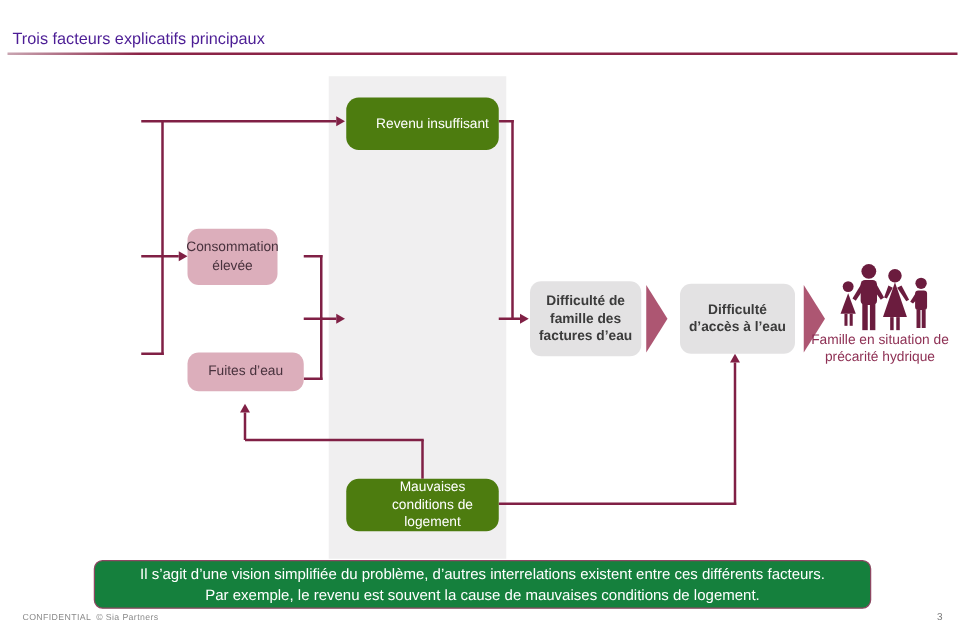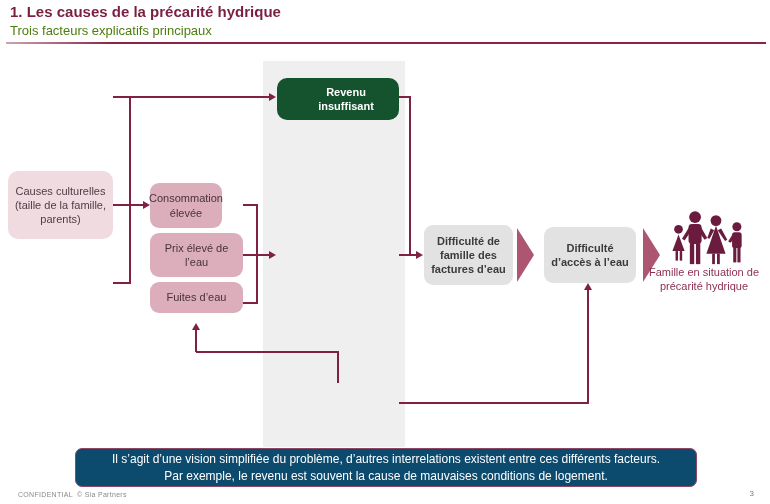--- a/index.html
+++ b/index.html
@@ -6,39 +6,39 @@
   #slide{
     position:relative; width:770px; height:504px; overflow:hidden;
     background:#ffffff; font-family:"Liberation Sans", sans-serif;
   }
   
   .title{
     position:absolute; left:10px; top:3px; font-size:15px; font-weight:bold;
     color:#7a1f42; letter-spacing:0;
   }
   .subtitle{
-    position:absolute; left:10px; top:23px; font-size:13px; color:#4d7c0f;
+    position:absolute; left:10px; top:23px; font-size:13px; color:#4c1d95;
   }
   .rule{
     position:absolute; left:6px; top:42px; width:760px; height:2px;
     background:linear-gradient(to right,#c9a5b1 0,#8b2346 14%,#8b2346 100%);
   }
   
   .band{
     position:absolute; left:263px; top:61px; width:142px; height:386px;
     background:#f0eff0;
   }
   
   .box{
     position:absolute; display:flex; align-items:center; justify-content:center;
     text-align:center; box-sizing:border-box; padding:4px; line-height:1.3;
   }
   .pink-light{ background:#f0dbe1; border-radius:10px; color:#4f3c46; font-size:11px; }
   .pink-med  { background:#dcaebb; border-radius:9px;  color:#48323d; font-size:11px; }
-  .dark      { background:#14532d; border-radius:10px; color:#ffffff; font-size:11px; font-weight:bold;padding-left:20px; }
+  .dark      { background:#4d7c0f; border-radius:10px; color:#ffffff; font-size:11px; font-weight:normal;padding-left:20px; }
   .graybox   { background:#e3e2e3; border-radius:9px;  color:#3b3b3b; font-size:11px; font-weight:bold; }
   
   .line{ position:absolute; background:#802045; }
   .ah-r{ position:absolute; width:0; height:0;
          border-top:4px solid transparent; border-bottom:4px solid transparent;
          border-left:7px solid #802045; }
   .ah-u{ position:absolute; width:0; height:0;
          border-left:4px solid transparent; border-right:4px solid transparent;
          border-bottom:7px solid #802045; }
   
@@ -47,41 +47,40 @@
          border-left:17px solid #ad5672; }
   
   .family-svg{ position:absolute; left:670px; top:211px; }
   .family-caption{
     position:absolute; left:634px; top:266px; width:140px; text-align:center;
     color:#8e3054; font-size:11px; line-height:1.25;
   }
   
   .banner{
     position:absolute; left:75px; top:448px; width:622px; height:39px;
-    background:#0c4a6e; border:1px solid #8d4762; border-radius:7px;
+    background:#15803d; border:1px solid #8d4762; border-radius:7px;
     display:flex; flex-direction:column; align-items:center; justify-content:center;
     color:#ffffff; font-size:12px; line-height:1.35; text-align:center;
     box-sizing:border-box;
   }
   
   .footer-left{
     position:absolute; left:18px; top:491px; font-size:7px; color:#8a8a8a;
     letter-spacing:.3px;
   }
   .footer-left span{ margin-right:4px; }
   .page-num{
     position:absolute; right:16px; top:489px; font-size:8px; color:#7a7a7a;
   }
 </style>
 </head>
 <body>
 
 <div id="slide">
 
-  <div class="title">1. Les causes de la précarité hydrique</div>
   <div class="subtitle">Trois facteurs explicatifs principaux</div>
   <div class="rule"></div>
 
   <div class="band"></div>
 
   <div class="line" style="left:113px;top:96px;width:156px;height:2px"></div>
   <div class="ah-r" style="left:269px;top:93px"></div>
 
   <div class="line" style="left:129px;top:96px;width:2px;height:188px"></div>
   <div class="line" style="left:113px;top:204px;width:30px;height:2px"></div>
@@ -102,27 +101,26 @@
 
   <div class="line" style="left:337px;top:352px;width:2px;height:31px"></div>
   <div class="line" style="left:196px;top:351px;width:143px;height:2px"></div>
   <div class="line" style="left:195px;top:330px;width:2px;height:22px"></div>
   <div class="ah-u" style="left:192px;top:323px"></div>
 
   <div class="line" style="left:399px;top:402px;width:190px;height:2px"></div>
   <div class="line" style="left:587px;top:290px;width:2px;height:114px"></div>
   <div class="ah-u" style="left:584px;top:283px"></div>
 
-  <div class="box pink-light" style="left:8px;top:171px;width:105px;height:68px">Causes culturelles (taille de la famille, parents)</div>
 
   <div class="box pink-med" style="left:150px;top:183px;width:72px;height:45px">Consommation élevée</div>
-  <div class="box pink-med" style="left:150px;top:233px;width:93px;height:44px">Prix élevé de l’eau</div>
   <div class="box pink-med" style="left:150px;top:282px;width:93px;height:31px">Fuites d’eau</div>
 
   <div class="box dark" style="left:277px;top:78px;width:122px;height:42px">Revenu insuffisant</div>
+  <div class="box dark" style="left:277px;top:383px;width:122px;height:42px">Mauvaises conditions de logement</div>
 
   <div class="box graybox" style="left:424px;top:225px;width:89px;height:60px">Difficulté de famille des factures d’eau</div>
   <div class="box graybox" style="left:544px;top:227px;width:92px;height:56px">Difficulté d’accès à l’eau</div>
 
   <div class="chev" style="left:517px;top:228px"></div>
   <div class="chev" style="left:643px;top:228px"></div>
 
   <svg class="family-svg" width="78" height="54" viewBox="0 0 88 62">
     <g fill="#6b1c3e" stroke="none">
 

